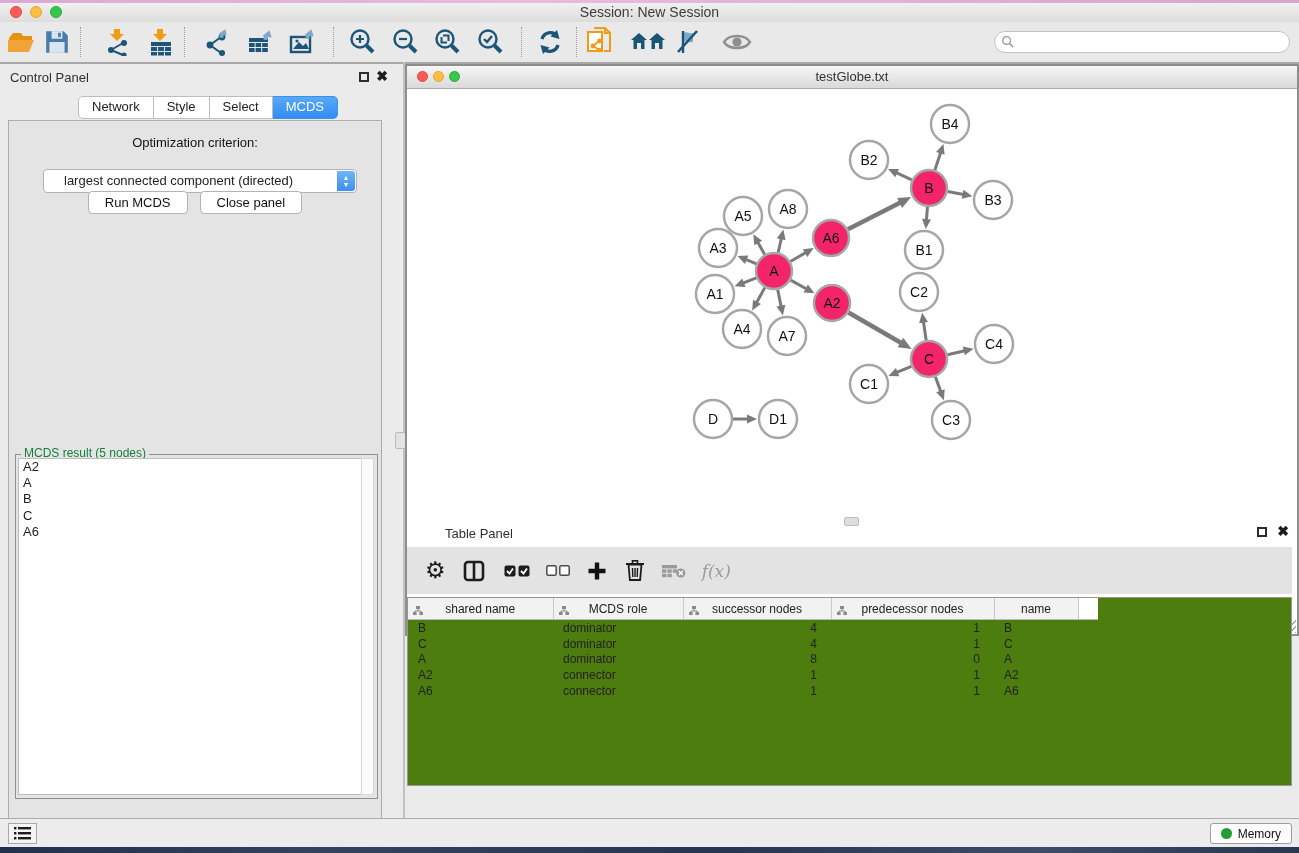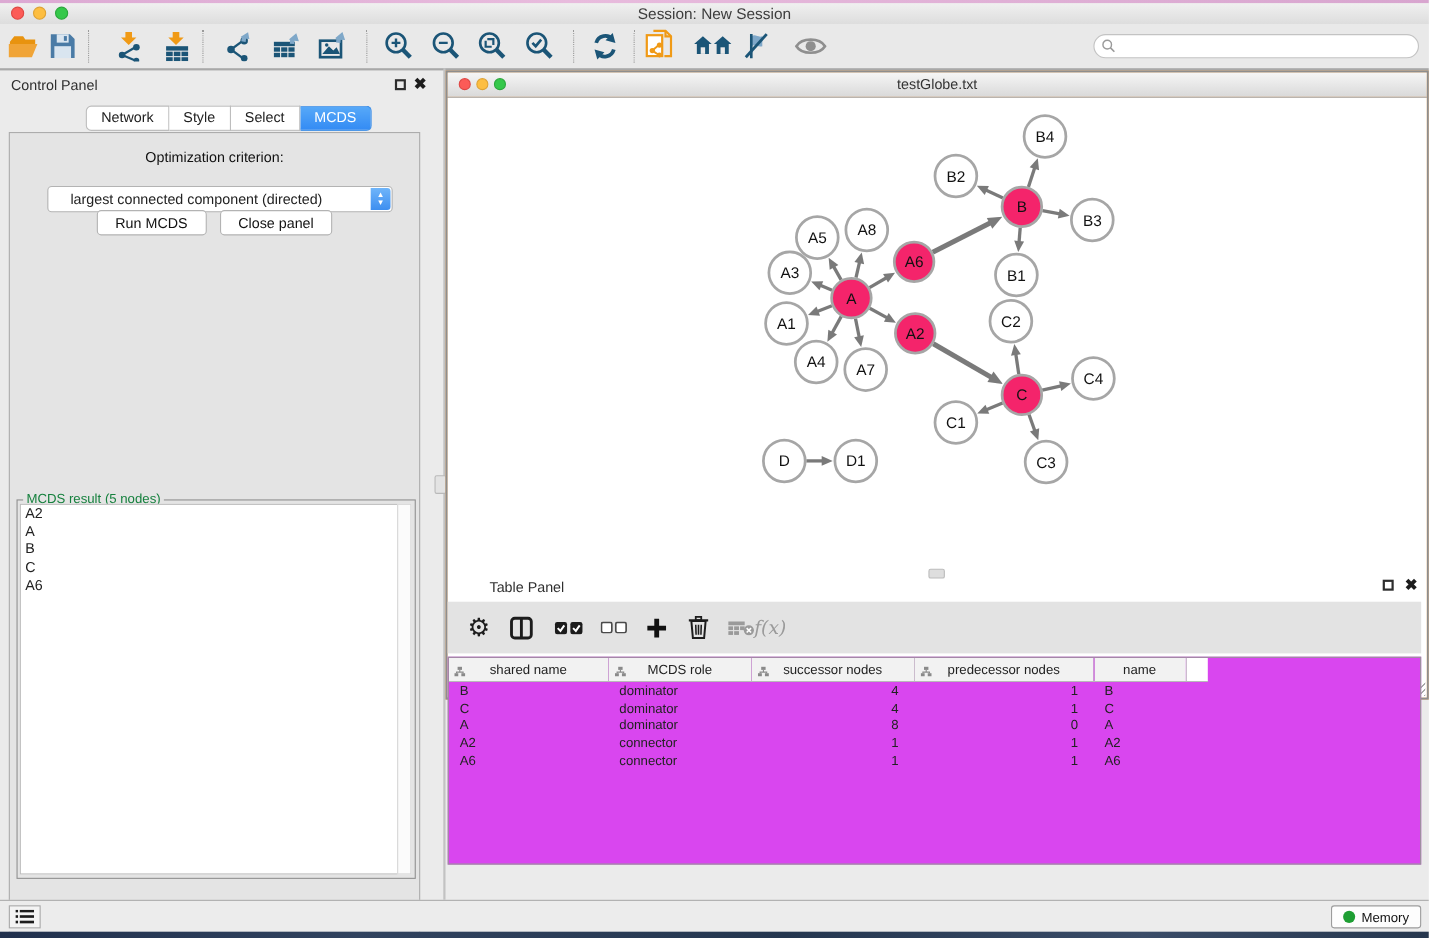--- a/index.html
+++ b/index.html
@@ -54,21 +54,21 @@
   .net-titlebar .tl.red{left:10px;} .net-titlebar .tl.yel{left:26px;} .net-titlebar .tl.grn{left:42px;}
   .net-canvas{position:absolute;left:0;top:23px;right:0;bottom:0;background:#fff;}
   .net-canvas svg{display:block;}
   .resize-grip{position:absolute;right:1px;bottom:1px;width:14px;height:14px;background:repeating-linear-gradient(135deg,transparent 0 2.5px,#A9A9A9 2.5px 4px);clip-path:polygon(100% 0,100% 100%,0 100%);}
   
   .tpanel{position:absolute;left:405px;top:520px;width:894px;height:298px;}
   .tpanel .panel-title{left:24px;top:6px;margin-left:16px;}
   .tpanel .win-float{left:852px;top:7px;} .tpanel .win-close{left:871px;top:2px;}
   .t-toolbar{position:absolute;left:2px;top:27px;width:885px;height:47px;background:#E3E3E3;display:flex;align-items:center;}
   .t-toolbar .tico{display:flex;align-items:center;justify-content:center;background:none;border:none;padding:0;cursor:default;}
-  .t-table{position:absolute;left:2px;top:77px;width:885px;height:189px;background:#d946ef;border:1px solid #979797;box-sizing:border-box;overflow:hidden;}
+  .t-table{position:absolute;left:2px;top:77px;width:885px;height:189px;background:#4d7c0f;border:1px solid #979797;box-sizing:border-box;overflow:hidden;}
   table.grid{border-collapse:collapse;table-layout:fixed;}
   table.grid th{position:relative;height:21px;background:#F2F2F2;border-right:1px solid #C9C9C9;border-bottom:1px solid #B9B9B9;font-weight:normal;font-size:12px;color:#222;text-align:center;padding:0 4px;}
   table.grid th .th-ico{position:absolute;left:5px;top:6px;}
   table.grid th.filler{background:#fff;border-right:none;}
   table.grid td{font-size:12px;height:15.7px;padding:0 10px;white-space:nowrap;cursor:default;}
   table.grid td:nth-child(3),table.grid td:nth-child(4){text-align:right;padding-right:14px;}
   .t-tabs{position:absolute;left:268px;top:268px;}
   
   .statusbar{position:absolute;left:0;top:818px;width:1299px;height:29px;background:#ECECEC;border-top:1px solid #ACACAC;box-sizing:border-box;}
   .list-btn{position:absolute;left:8px;top:4px;width:29px;height:21px;background:#F4F4F4;border:1px solid #A8A8A8;display:flex;align-items:center;justify-content:center;padding:0;}
@@ -482,21 +482,21 @@
               <rect x="0" y="5.4" width="4.4" height="3.4"></rect>
               <rect x="5.4" y="5.4" width="4.4" height="3.4"></rect>
               <rect x="10.8" y="5.4" width="4.2" height="3.4"></rect>
               <rect x="0" y="9.8" width="4.4" height="3.4"></rect>
               <rect x="5.4" y="9.8" width="4.4" height="3.4"></rect>
             </g>
             <circle cx="18.8" cy="9" r="4.6" fill="#9A9A9A"></circle>
             <path d="M16.8 7l4 4M20.8 7l-4 4" stroke="#fff" stroke-width="1.5"></path>
           </svg>
       </button>
-      <button class="tico" style="margin-left:0">
+      <button class="tico" style="margin-left:16px">
         <span class="fx">f(x)</span>
       </button>
     </div>
     <div class="t-table">
       <table class="grid">
         <colgroup>
             <col style="width:145px">
             <col style="width:130px">
             <col style="width:148px">
             <col style="width:163px">

